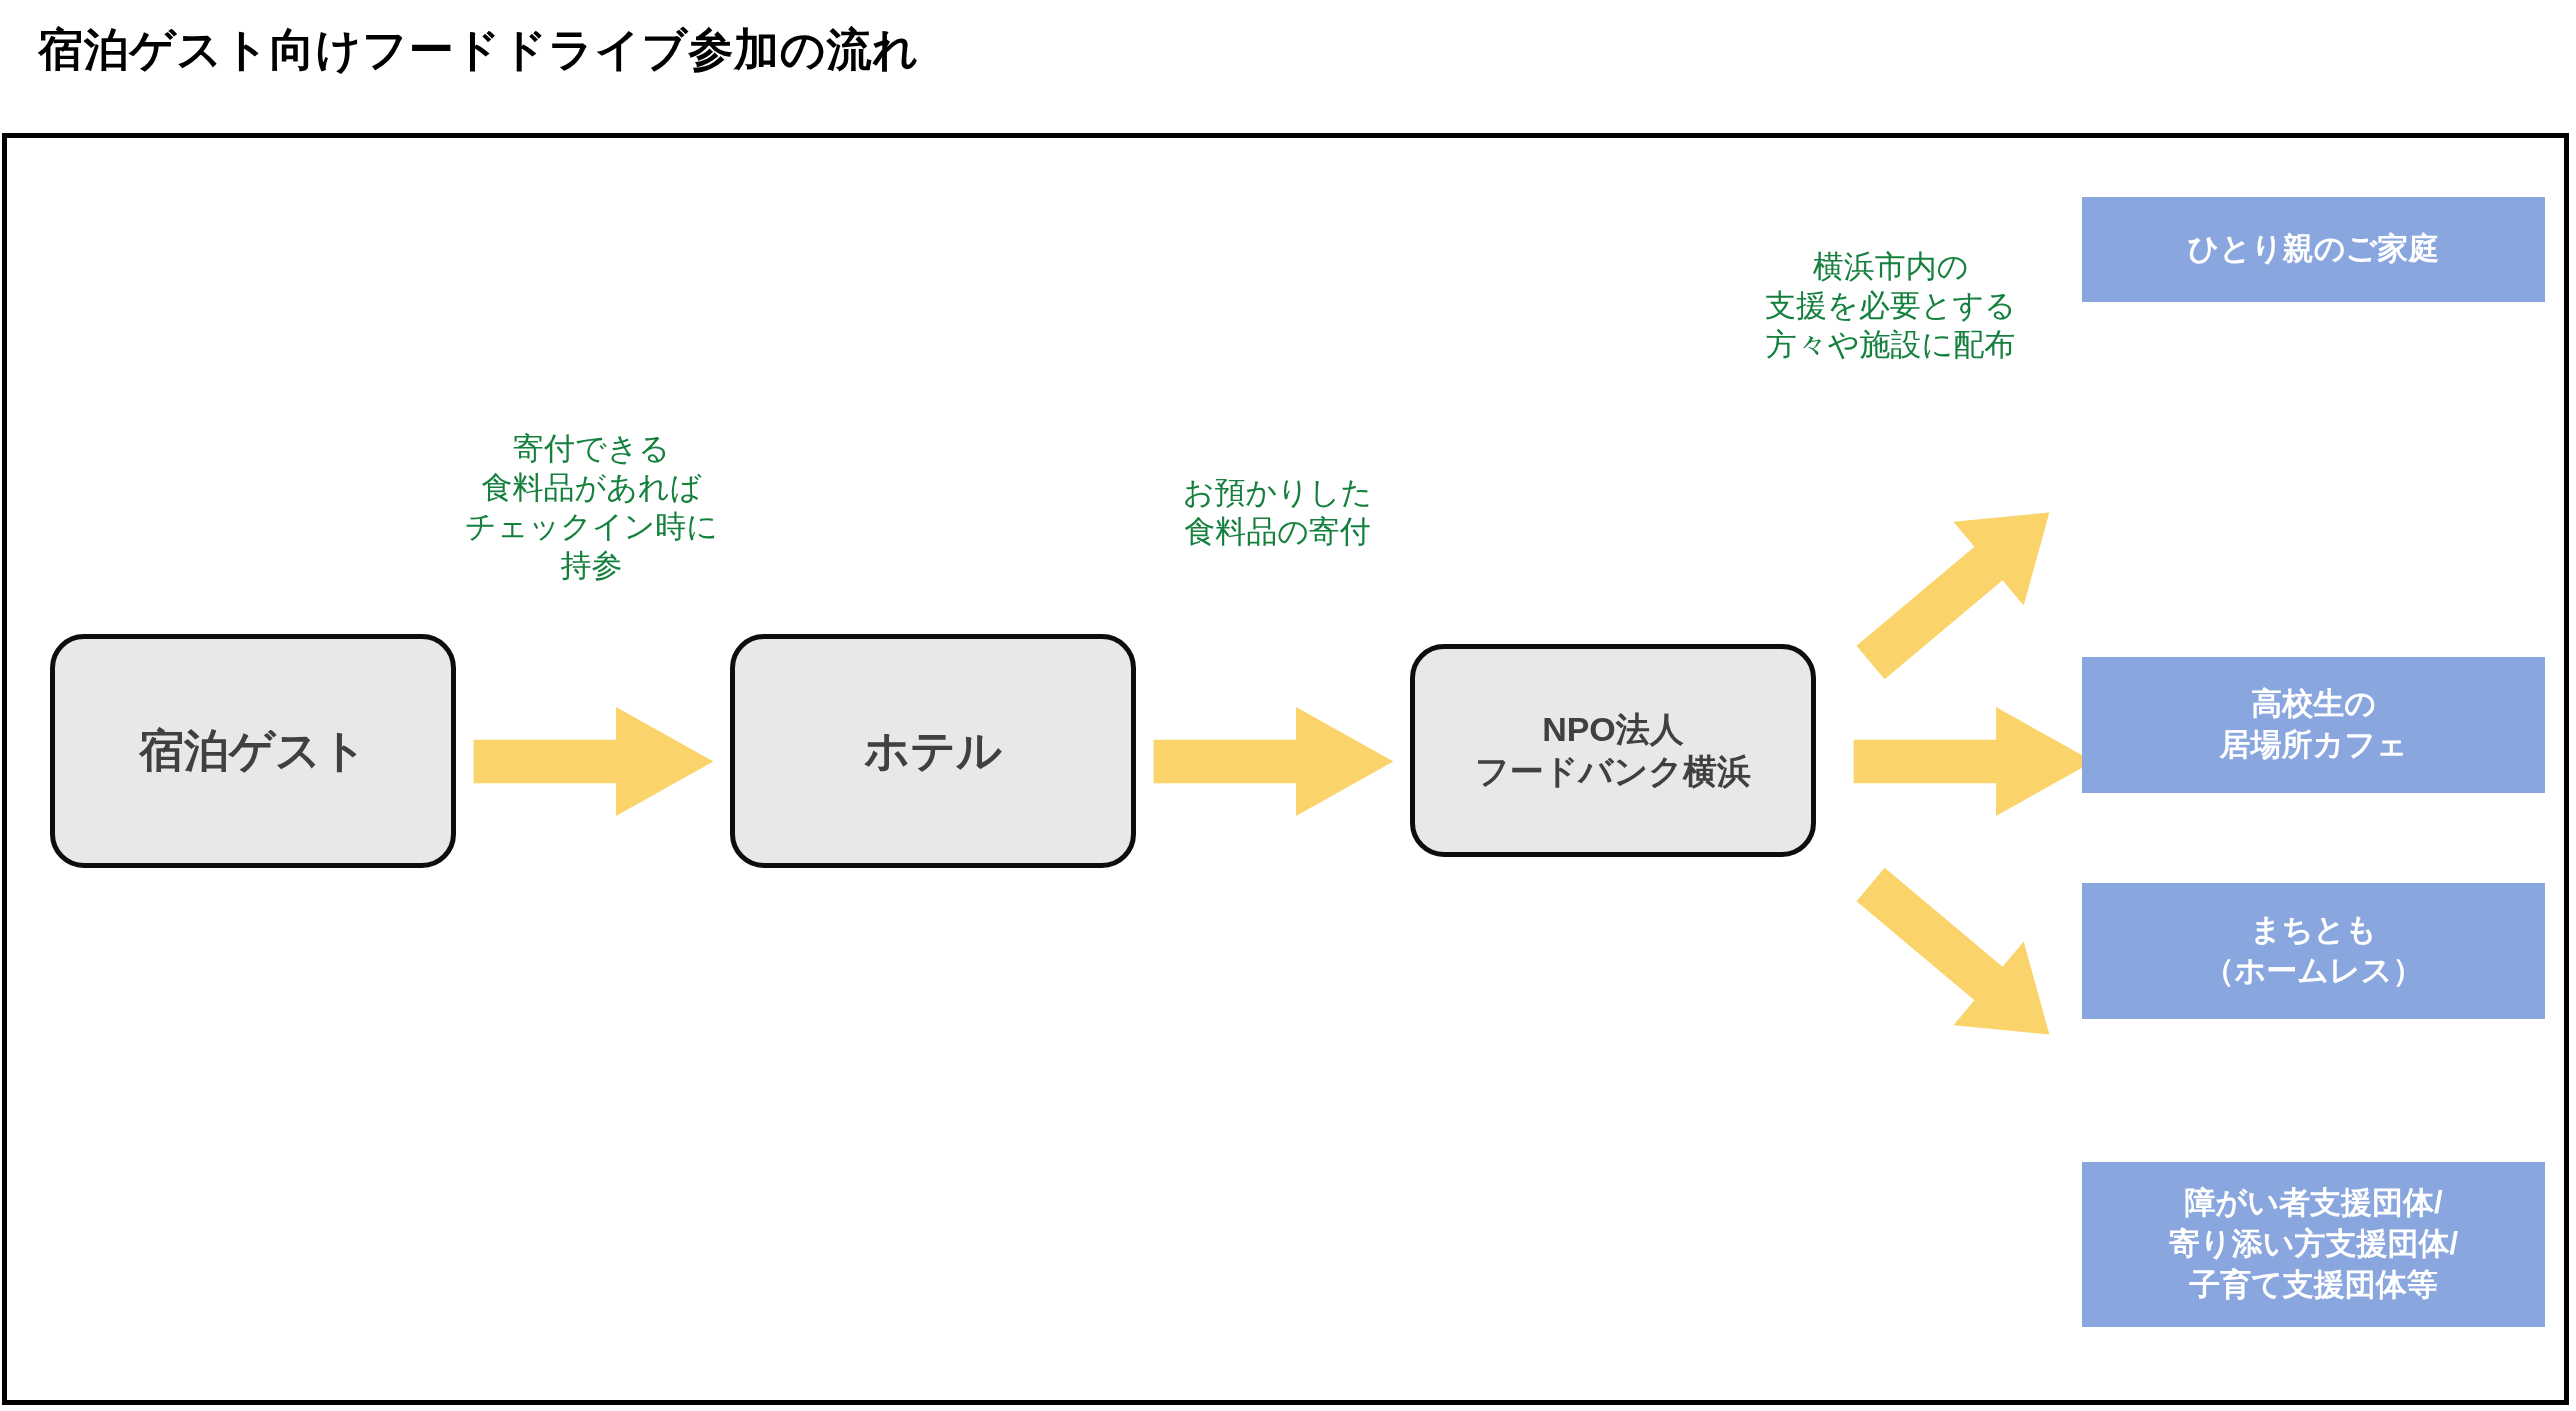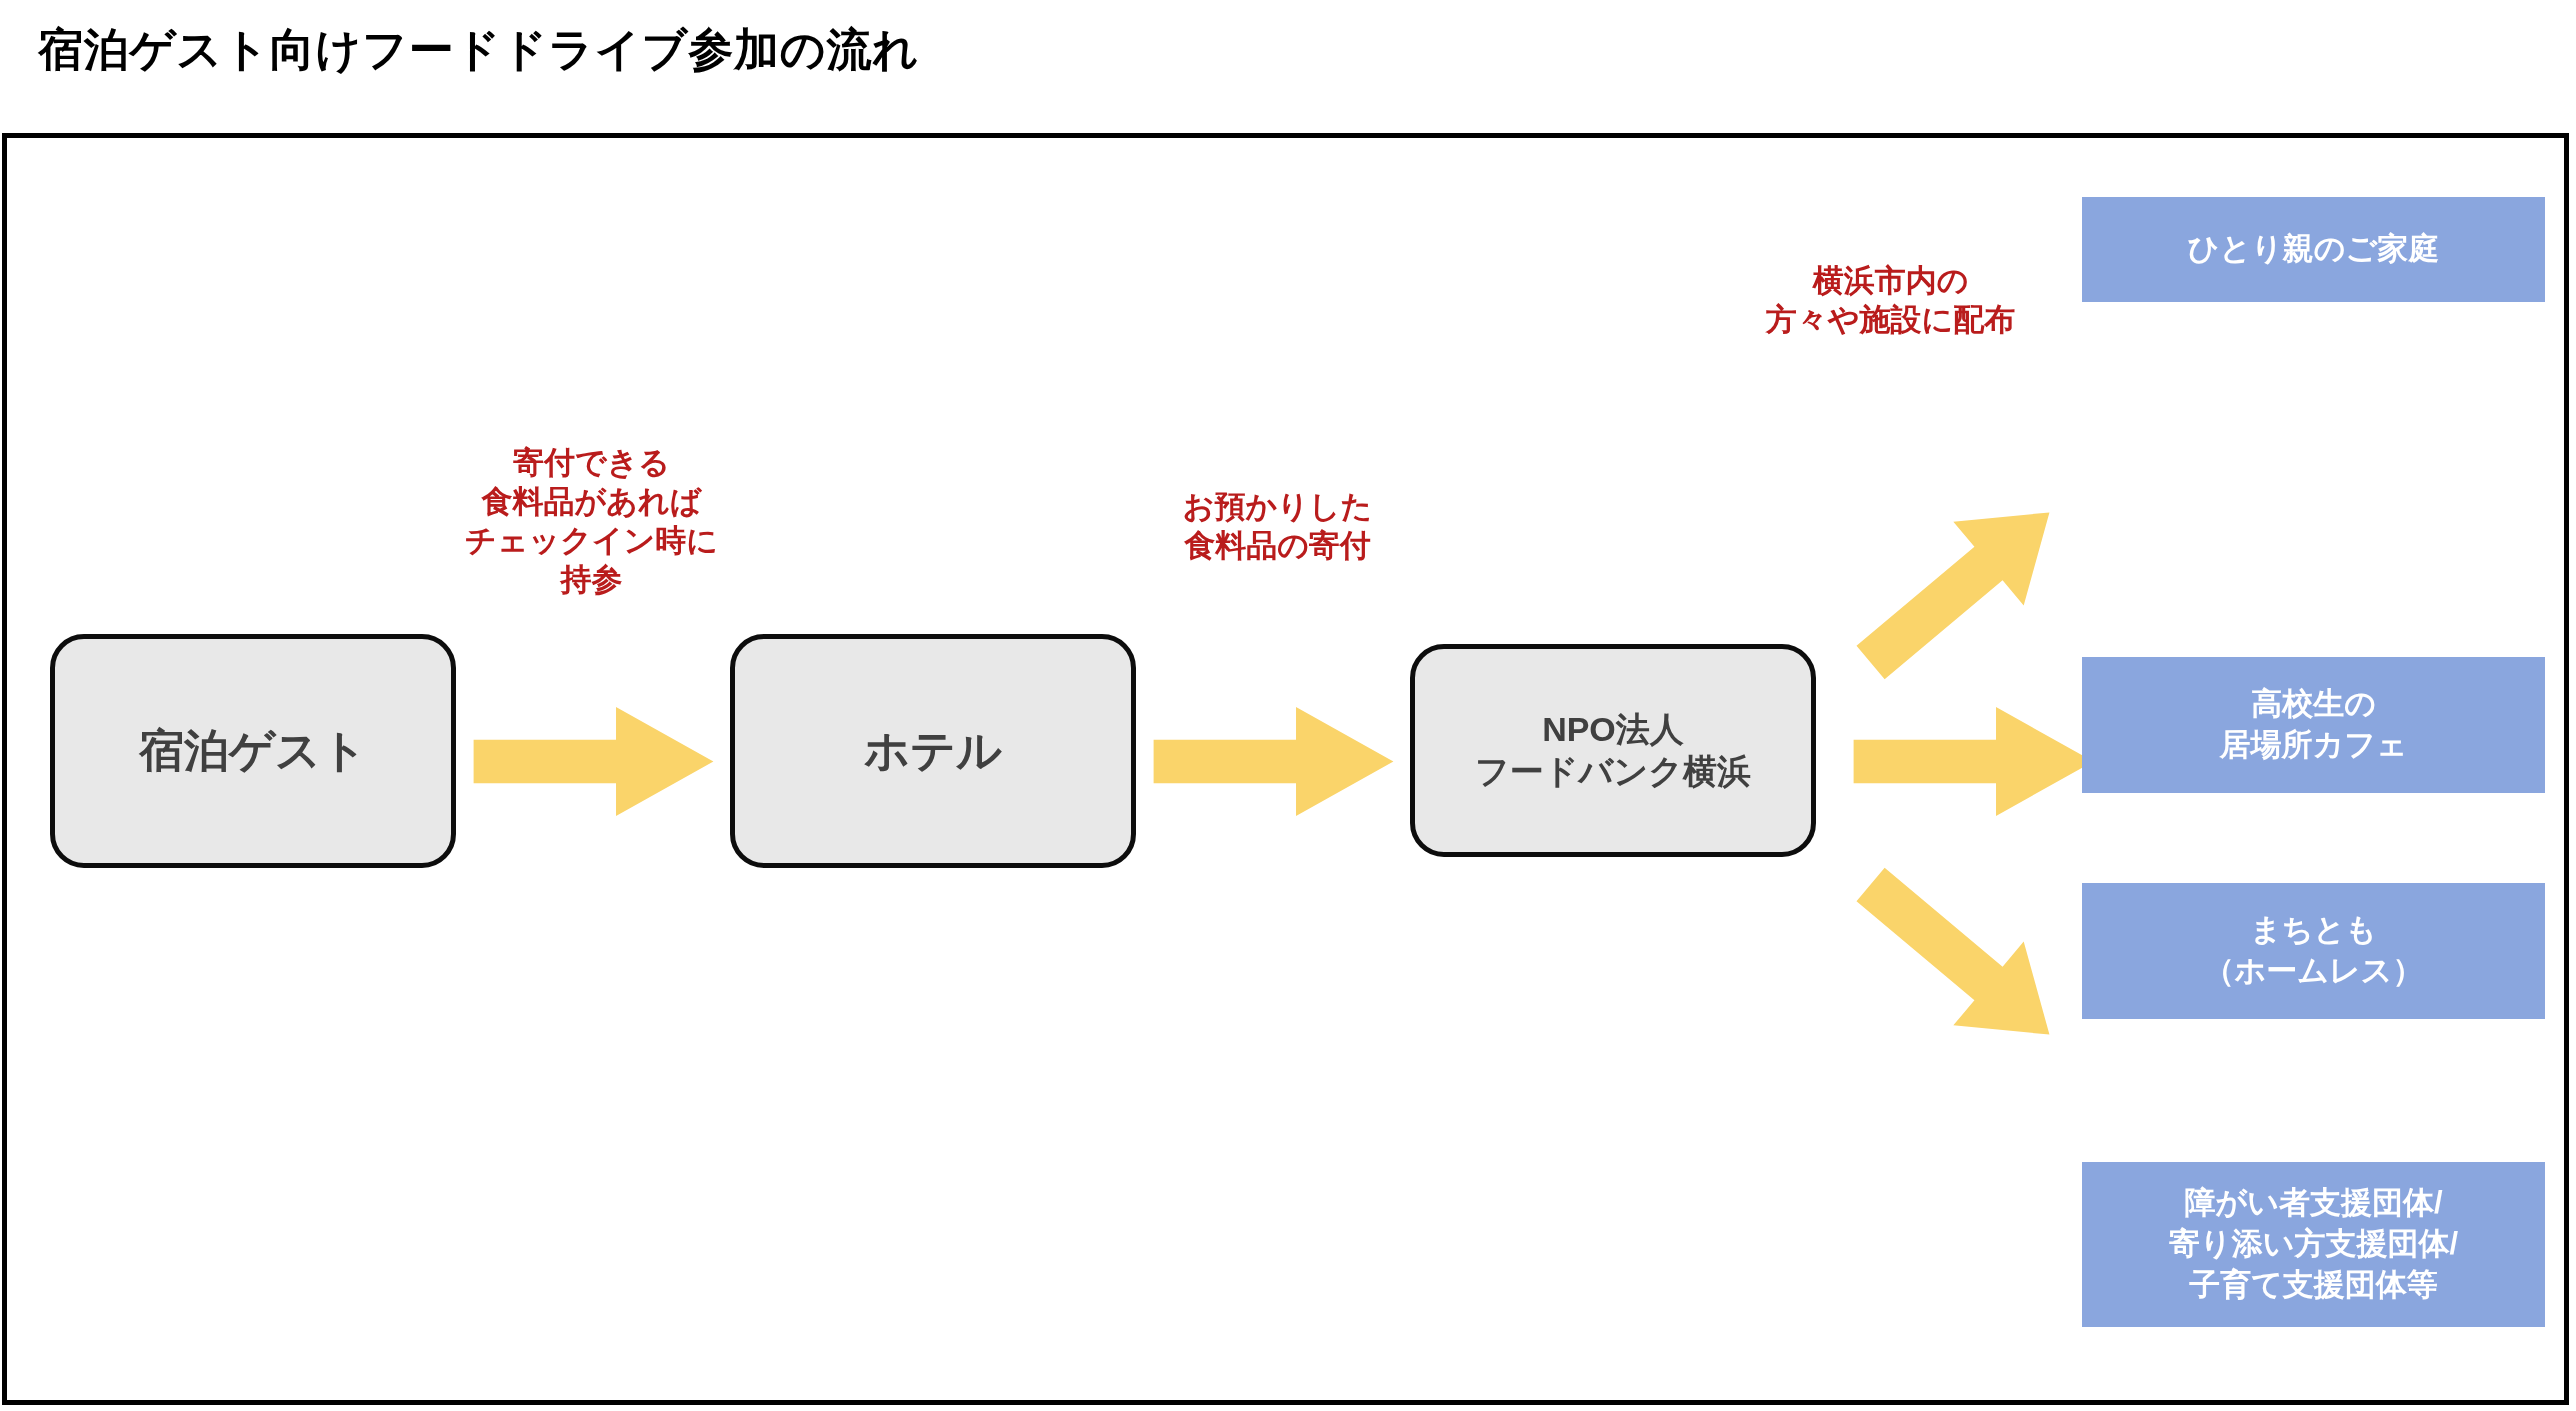--- a/index.html
+++ b/index.html
@@ -54,26 +54,25 @@
     font-weight: bold;
     line-height: 1.22;
   }
   #box-guest  { left: 50px;   top: 634px;  width: 406px; height: 234px; font-size: 45px; }
   #box-hotel  { left: 730px; top: 634px;  width: 406px; height: 234px; font-size: 45px; }
   #box-npo    { left: 1410px; top: 644px;  width: 406px; height: 213px; font-size: 34px; }
   .process-box .line { display: block; }
   
   .caption {
     position: absolute;
-    color: #b91c1c;
-    font-weight: bold;
+    color: #15803d;
+    font-weight: normal;
     text-align: center;
     line-height: 1.26;
     white-space: nowrap;
-    margin-top: 14px;
   }
   #caption-bring    { left: 409px;  top: 429px; width: 365px; font-size: 31px; }
   #caption-donate   { left: 1117px; top: 473px; width: 321px; font-size: 31px; }
   #caption-distrib  { left: 1679px; top: 247px; width: 423px; font-size: 31px; }
   .caption .line { display: block; }
   
   .dest-box {
     position: absolute;
     left: 2082px;
     width: 463px;
@@ -148,20 +147,21 @@
 
   <div class="process-box" id="box-npo">
     <div>
       <span class="line">NPO法人</span>
       <span class="line">フードバンク横浜</span>
     </div>
   </div>
 
   <div class="caption" id="caption-distrib">
     <span class="line">横浜市内の</span>
+    <span class="line">支援を必要とする</span>
     <span class="line">方々や施設に配布</span>
   </div>
 
   <svg class="arrow" id="arrow-npo-up" viewBox="0 0 370 330">
     <g transform="rotate(-40 185 165)">
       <polygon points="25,135 236,135 236,90 345,165 236,240 236,195 25,195" fill="#FAD46A"></polygon>
     </g>
   </svg>
 
   <svg class="arrow" id="arrow-npo-mid" viewBox="0 0 330 150">

